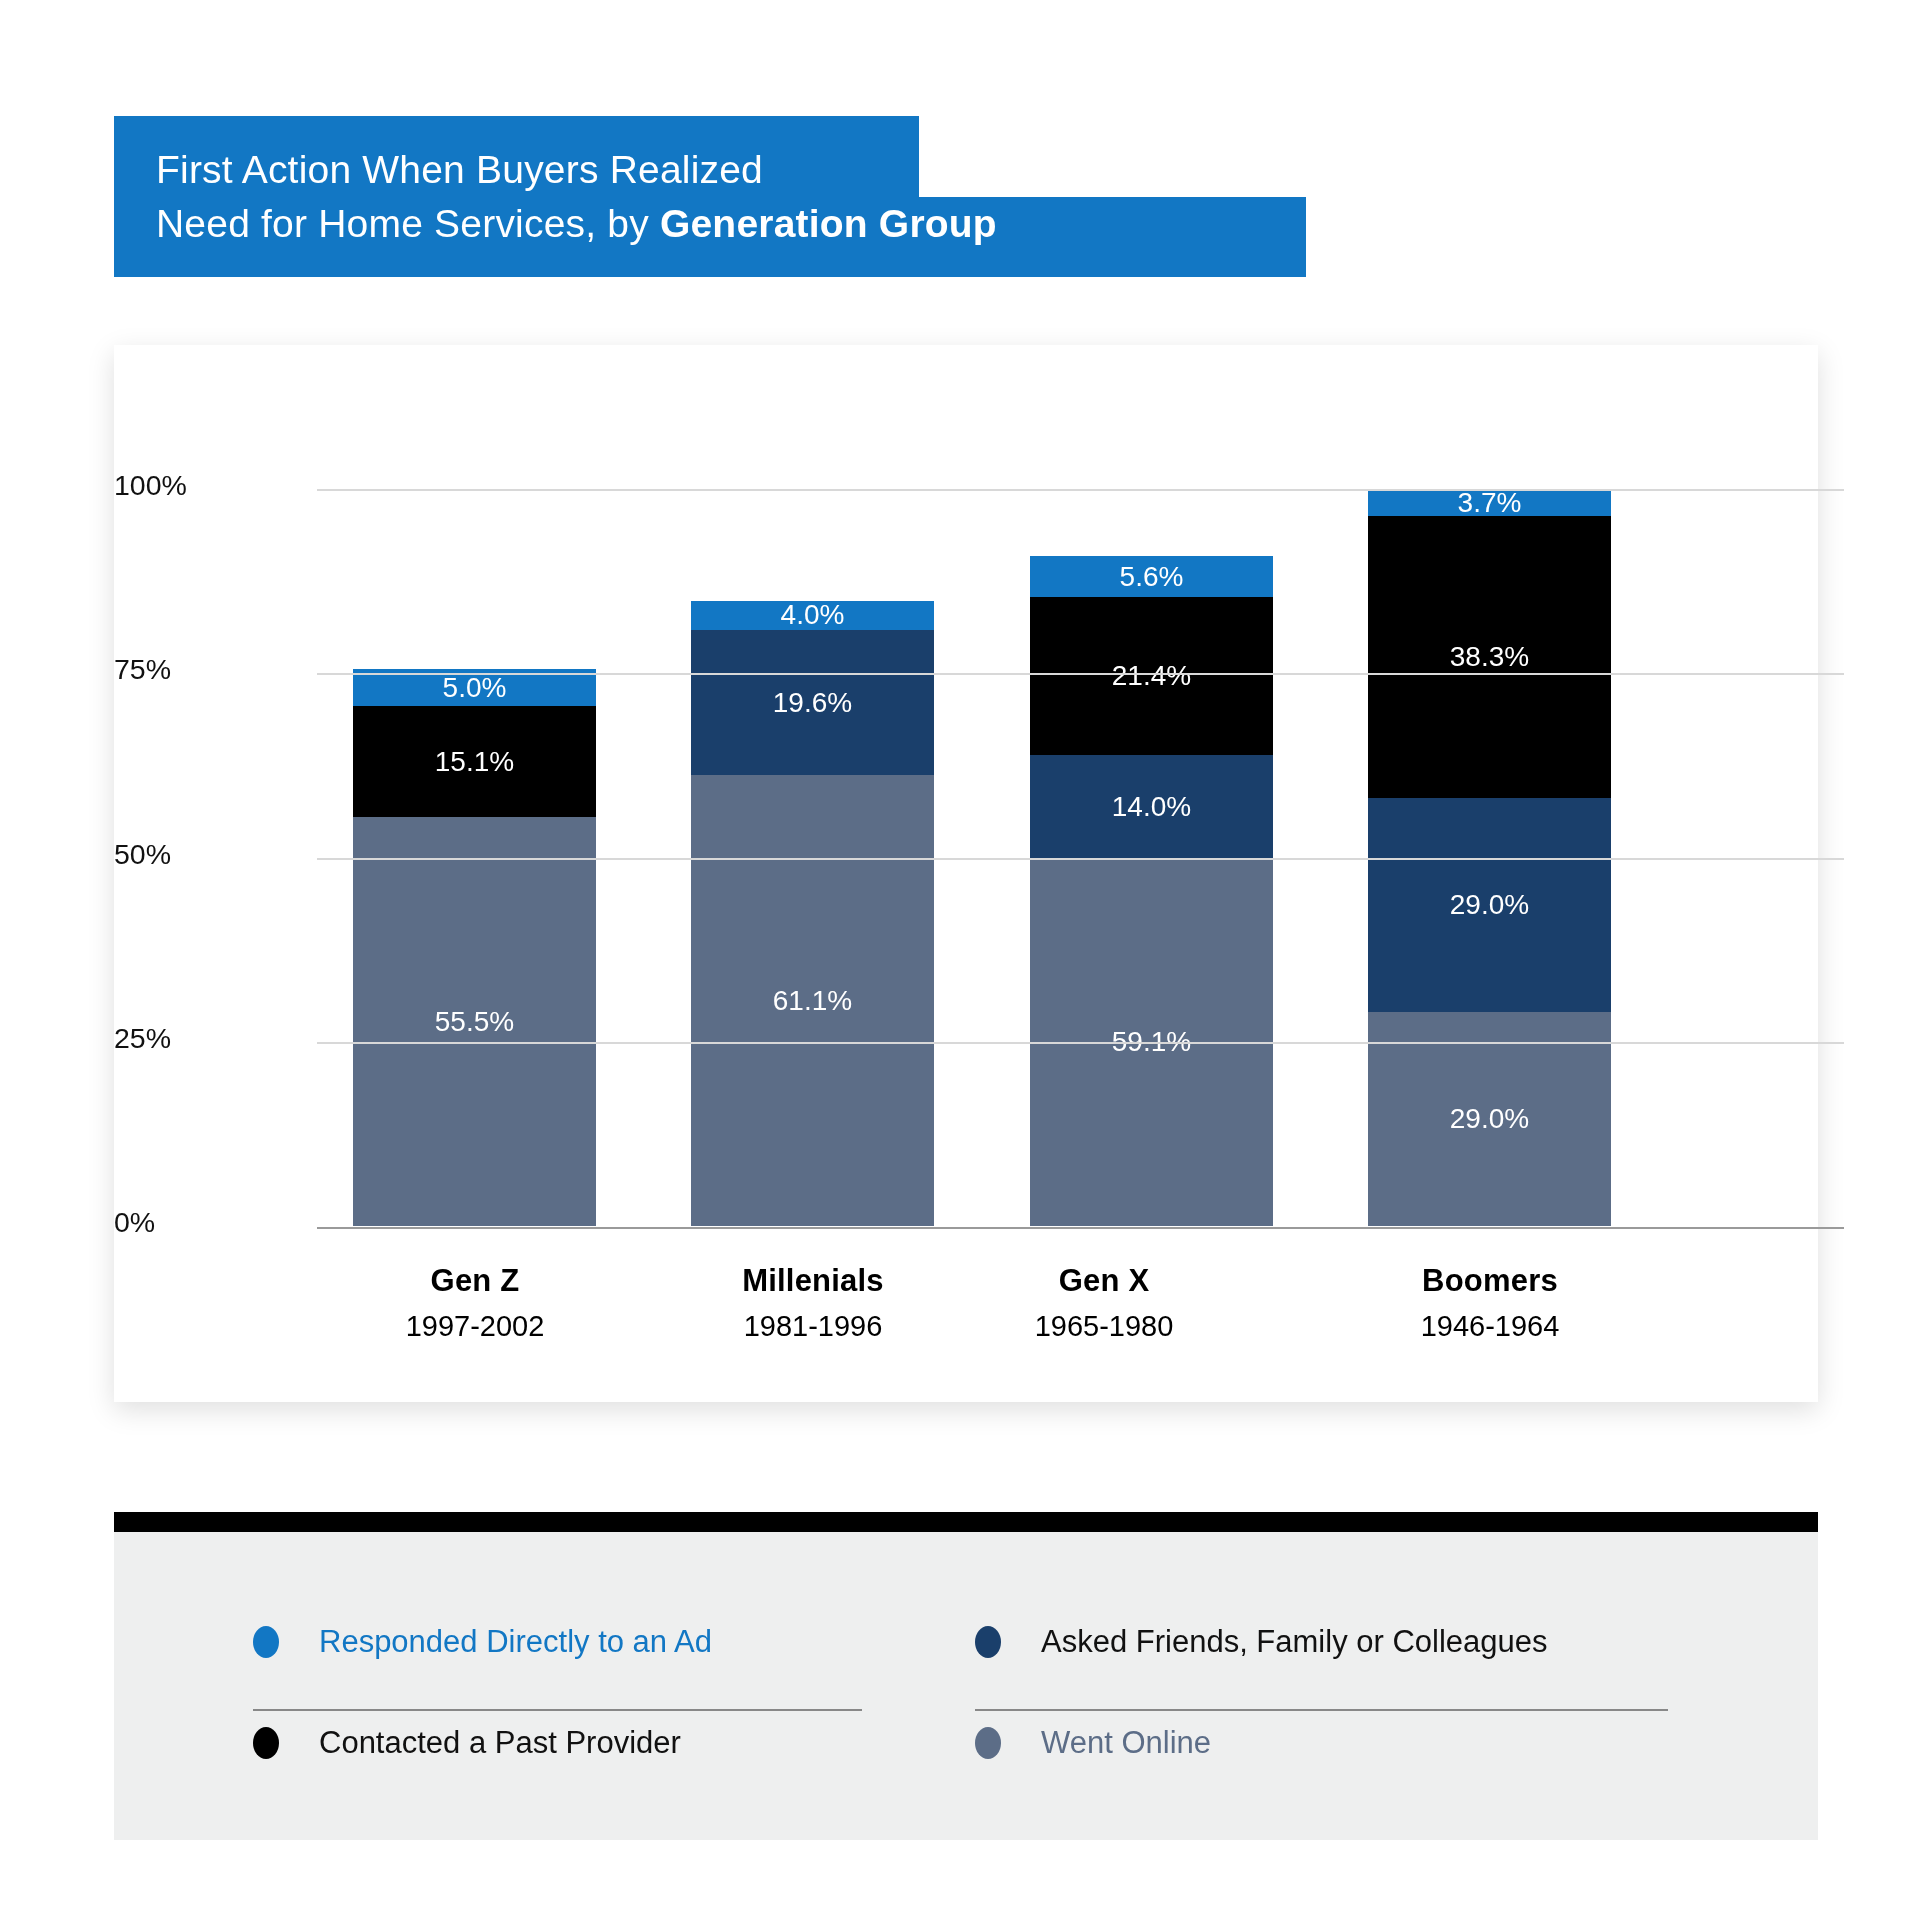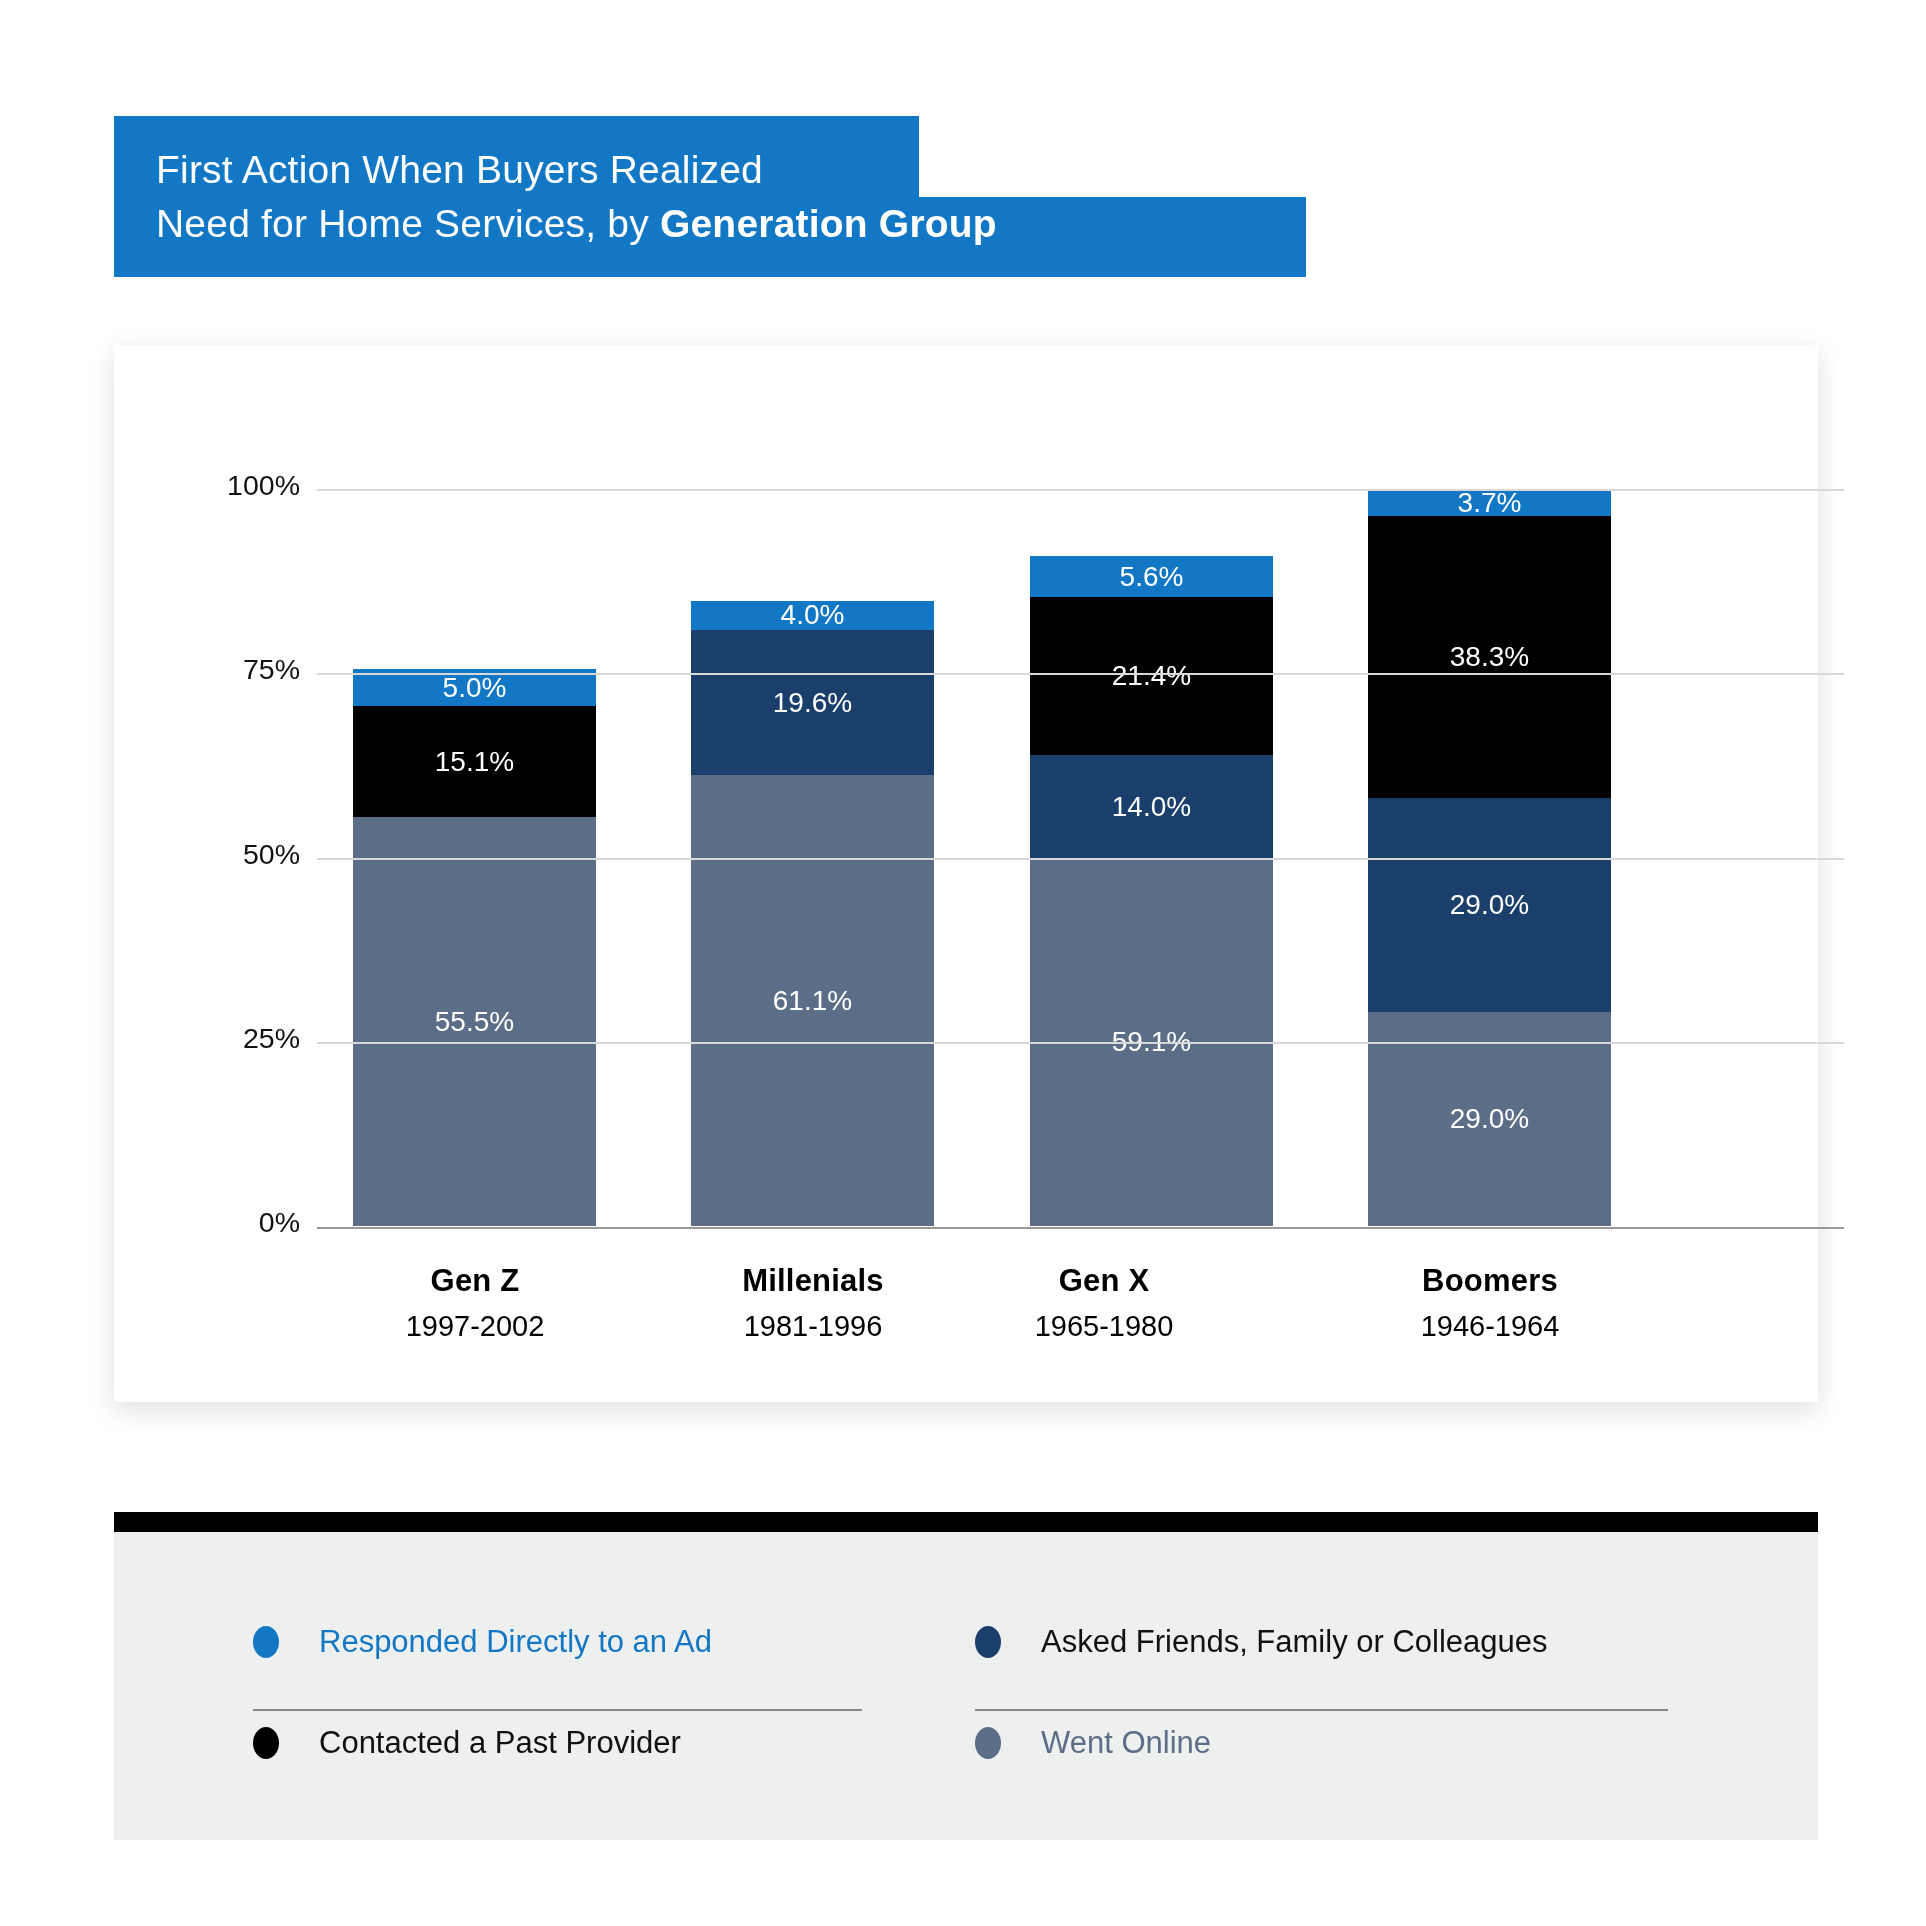--- a/index.html
+++ b/index.html
@@ -49,21 +49,20 @@
     left:203px;
     width:1527px;
     height:1.5px;
     background:#d8d8d8;
   }
   .grid-line.base{background:#9a9a9a;height:1.5px;}
 
   .ytick{
     position:absolute;
     left:0;width:186px;
-    text-align:right;
     font-size:28.5px;
     color:#111111;
     font-family:"Liberation Sans",sans-serif;
   }
 
   
   .bars{position:absolute;left:0;top:0;width:1704px;height:1057px;}
   .bar{
     position:absolute;
     bottom:166px;              

